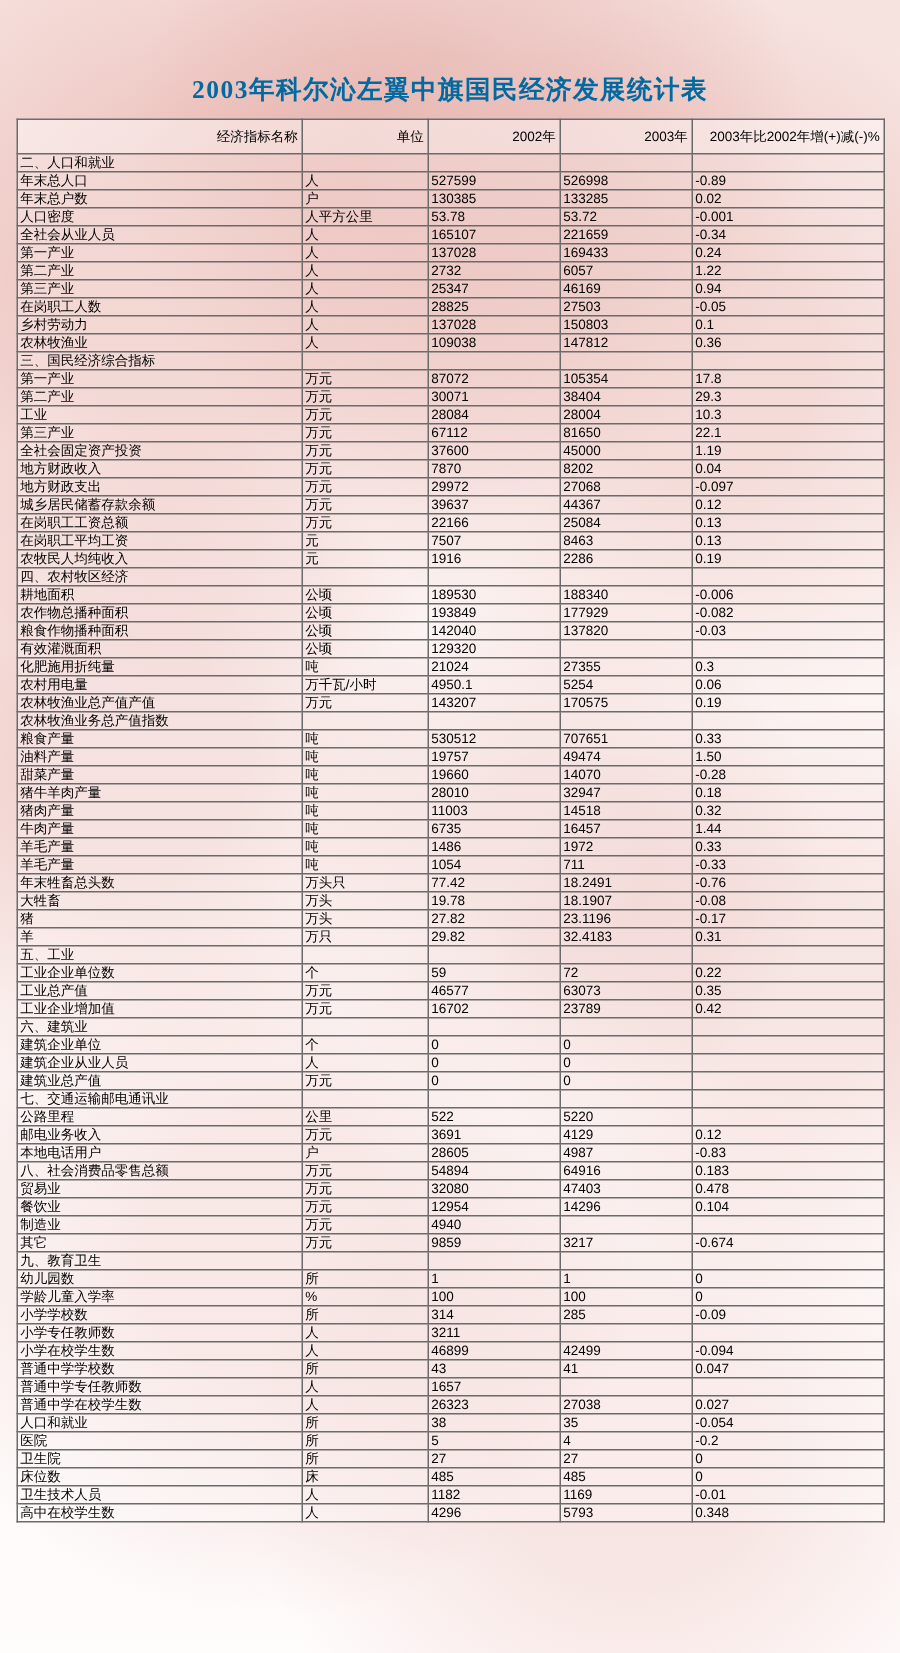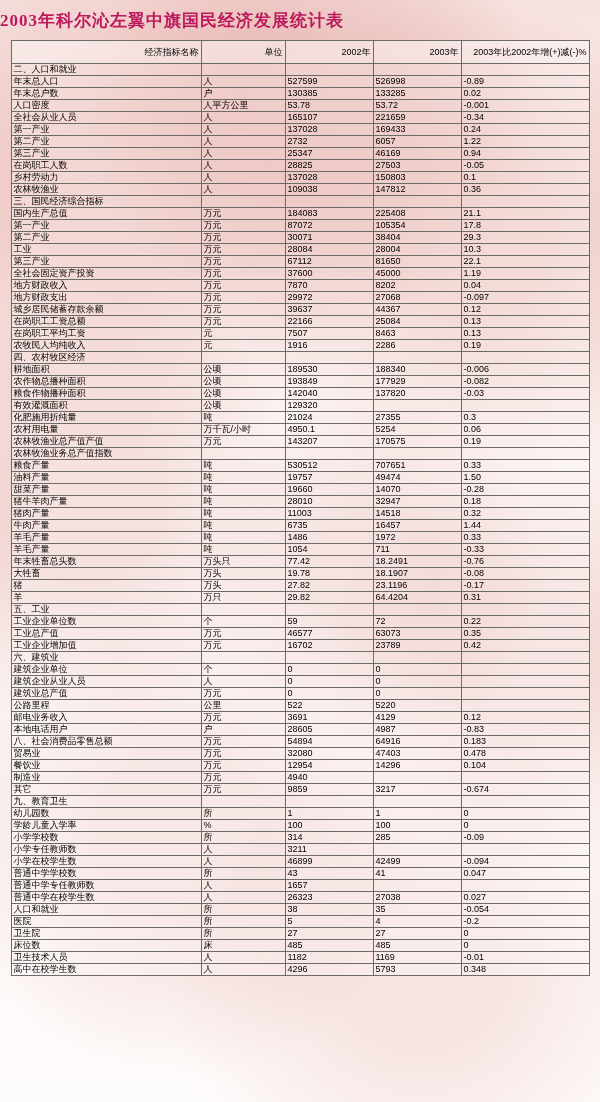--- a/index.html
+++ b/index.html
@@ -32,27 +32,28 @@
       linear-gradient(180deg, rgba(226,160,150,0.30) 0%, rgba(232,180,170,0.22) 35%, rgba(240,205,196,0.16) 70%, rgba(246,225,218,0.10) 100%);
     z-index: 0;
     pointer-events: none;
   }
   .page {
     position: relative;
     z-index: 1;
     width: 600px;
   }
   .doc-title {
-    text-align: left;
+    text-align: center;
     font-family: "Liberation Serif", serif;
     font-size: 17px;
     font-weight: bold;
     letter-spacing: 1px;
     padding: 9px 0 8px 0;
-    color: #be185d;
+    color: #0369a1;
+    margin-top: 39px;
   }
   table.stat {
     width: 578px;
     margin: 0 auto;
     border-collapse: collapse;
     table-layout: fixed;
     background: rgba(255,255,255,0.30);
   }
   table.stat col.c0 { width: 190px; }
   table.stat col.c1 { width: 84px; }
@@ -191,27 +192,20 @@
           <td class="num">0.36</td>
         </tr>
         <tr class="section">
           <td>三、国民经济综合指标</td>
           <td></td>
           <td class="num"></td>
           <td class="num"></td>
           <td class="num"></td>
         </tr>
         <tr>
-          <td>国内生产总值</td>
-          <td>万元</td>
-          <td class="num">184083</td>
-          <td class="num">225408</td>
-          <td class="num">21.1</td>
-        </tr>
-        <tr>
           <td>第一产业</td>
           <td>万元</td>
           <td class="num">87072</td>
           <td class="num">105354</td>
           <td class="num">17.8</td>
         </tr>
         <tr>
           <td>第二产业</td>
           <td>万元</td>
           <td class="num">30071</td>
@@ -418,21 +412,21 @@
           <td>猪</td>
           <td>万头</td>
           <td class="num">27.82</td>
           <td class="num">23.1196</td>
           <td class="num">-0.17</td>
         </tr>
         <tr>
           <td>羊</td>
           <td>万只</td>
           <td class="num">29.82</td>
-          <td class="num">64.4204</td>
+          <td class="num">32.4183</td>
           <td class="num">0.31</td>
         </tr>
         <tr class="section">
           <td>五、工业</td>
           <td></td>
           <td class="num"></td>
           <td class="num"></td>
           <td class="num"></td>
         </tr>
         <tr>
@@ -477,20 +471,27 @@
           <td class="num">0</td>
           <td class="num"></td>
         </tr>
         <tr>
           <td>建筑业总产值</td>
           <td>万元</td>
           <td class="num">0</td>
           <td class="num">0</td>
           <td class="num"></td>
         </tr>
+        <tr class="section">
+          <td>七、交通运输邮电通讯业</td>
+          <td></td>
+          <td class="num"></td>
+          <td class="num"></td>
+          <td class="num"></td>
+        </tr>
         <tr>
           <td>公路里程</td>
           <td>公里</td>
           <td class="num">522</td>
           <td class="num">5220</td>
           <td class="num"></td>
         </tr>
         <tr>
           <td>邮电业务收入</td>
           <td>万元</td>

